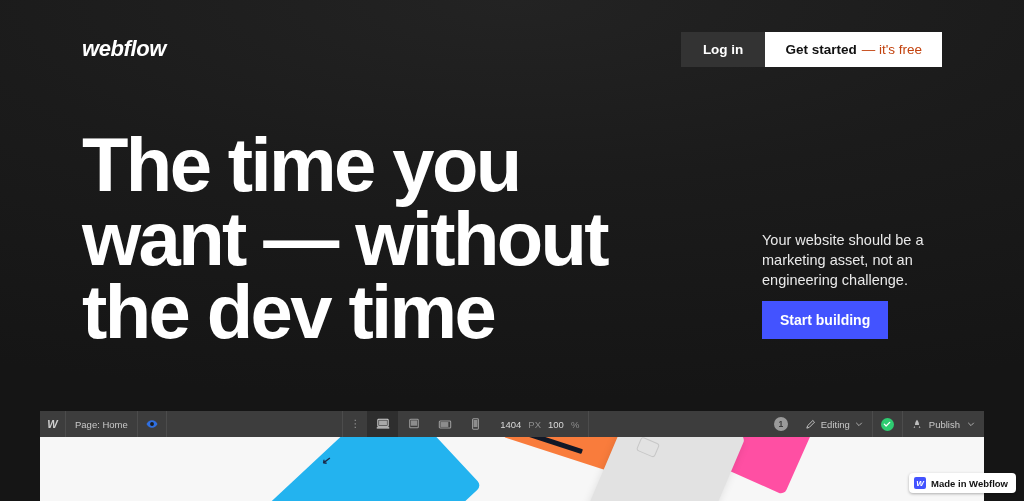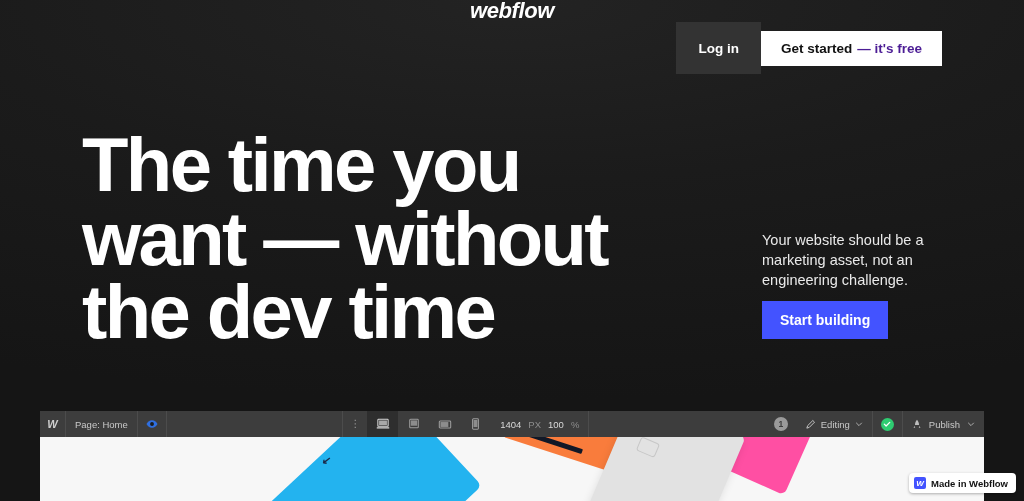--- a/index.html
+++ b/index.html
@@ -15,46 +15,45 @@
     background:
       radial-gradient(120% 80% at 50% 0%, #232323 0%, #1b1b1b 45%, #151515 100%);
     overflow:hidden;
   }
 
   
   .header {
     position:absolute; top:0; left:0; right:0; height:98px;
     display:flex; align-items:center;
     padding:0 82px;
-    flex-direction:column;
   }
   .logo {
     font-size:22px; font-weight:bold; font-style:italic;
     color:#ffffff; letter-spacing:-0.4px;
     line-height:1;
   }
   .nav-actions {
     margin-left:auto; display:flex; align-items:center; gap:0;
   }
   .btn-login {
     background:#333333; color:#ffffff;
     font-size:13.5px; font-weight:bold;
-    padding:8px 22px; height:52px;
+    padding:8px 22px; height:35px;
     display:flex; align-items:center; justify-content:center;
     border:none; cursor:pointer;
   }
   .btn-getstarted {
     background:#ffffff; color:#111111;
     height:35px; padding:0 20px;
     display:flex; align-items:center; justify-content:center;
     gap:5px; border:none; cursor:pointer;
     font-size:13.5px;
   }
   .btn-getstarted .gs-strong { font-weight:bold; color:#111; }
-  .btn-getstarted .gs-light { font-weight:bold; color:#4c1d95; }
+  .btn-getstarted .gs-light { font-weight:normal; color:#c2410c; }
 
   
   .hero {
     position:absolute; top:128px; left:82px; right:82px;
     display:flex; align-items:flex-start;
   }
   .hero-left { width:620px; }
   .headline {
     color:#ffffff;
     font-size:76px;

